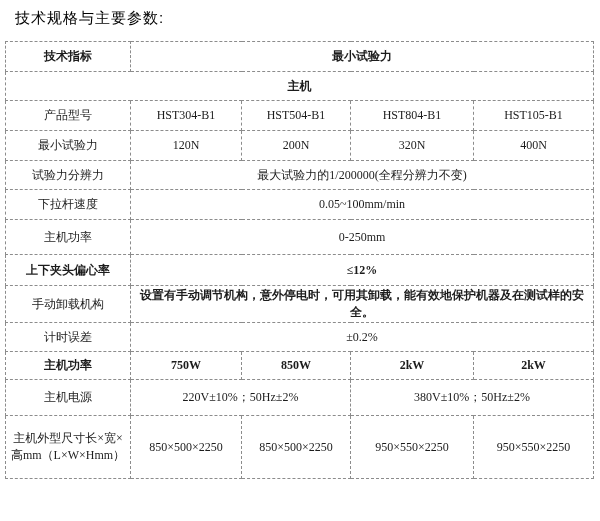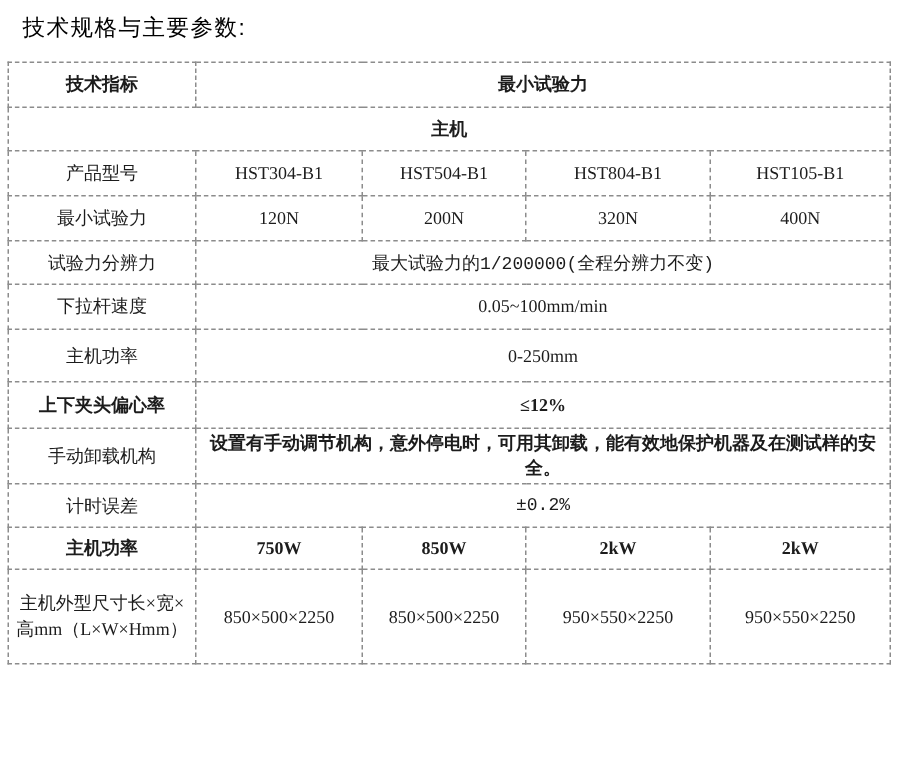--- a/index.html
+++ b/index.html
@@ -20,21 +20,21 @@
     font-size:12px;color:#1c1c1c;
     padding:1px 3px;text-align:center;vertical-align:middle;
     font-family:"Liberation Serif","DejaVu Serif",serif;
     overflow:hidden;
   }
   td.lbl{text-align:left;padding-left:7px;}
   td.leftval{text-align:left;padding-left:10px;font-weight:bold;}
   .bold{font-weight:bold;}
   .model{font-weight:normal;}
   
-  tr.h29 td{height:27px;} tr.h28 td{height:26px;font-family:Liberation Mono, monospace;} tr.h34 td{height:32px;}
+  tr.h29 td{height:27px;} tr.h28 td{height:26px;} tr.h34 td{height:32px;}
   tr.h30 td{height:28px;font-weight:bold;} tr.h27 td{height:25px;font-weight:bold;} tr.h35 td{height:33px;}
   tr.h62 td{height:60px;}
 </style>
 </head>
 <body>
 
 <div class="page">
   <div class="title">技术规格与主要参数:</div>
 
   <table class="spec">
@@ -105,20 +105,25 @@
     </tr>
 
     <tr class="h27">
       <td class="lbl">主机功率</td>
       <td>750W</td>
       <td>850W</td>
       <td>2kW</td>
       <td>2kW</td>
     </tr>
 
+    <tr class="h35">
+      <td class="lbl">主机电源</td>
+      <td colspan="2">220V±10%；50Hz±2%</td>
+      <td colspan="2">380V±10%；50Hz±2%</td>
+    </tr>
 
     <tr class="h62">
       <td class="lbl">主机外型尺寸长×宽×高mm（L×W×Hmm）</td>
       <td>850×500×2250</td>
       <td>850×500×2250</td>
       <td>950×550×2250</td>
       <td>950×550×2250</td>
     </tr>
 
   </tbody>

